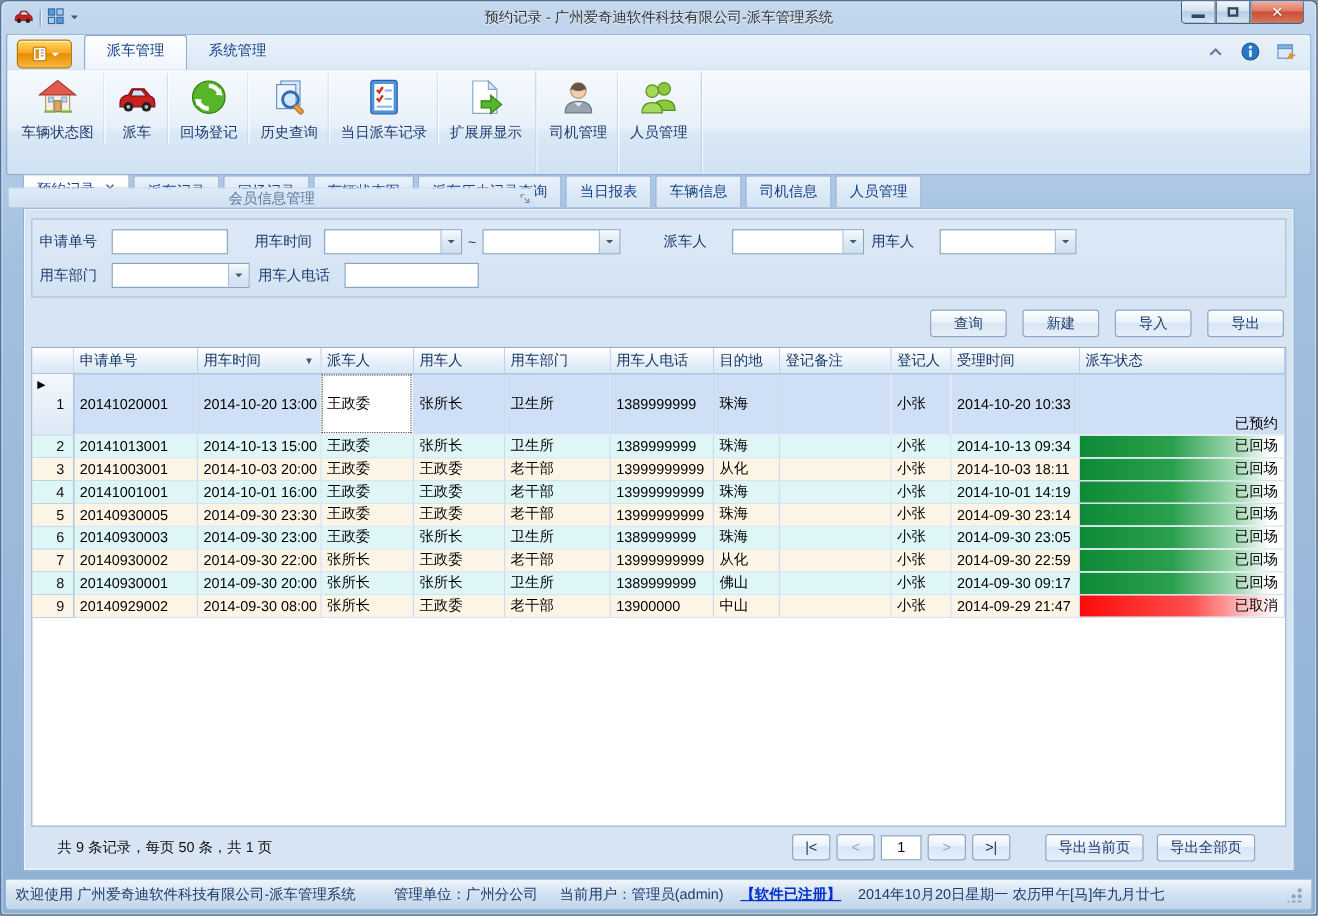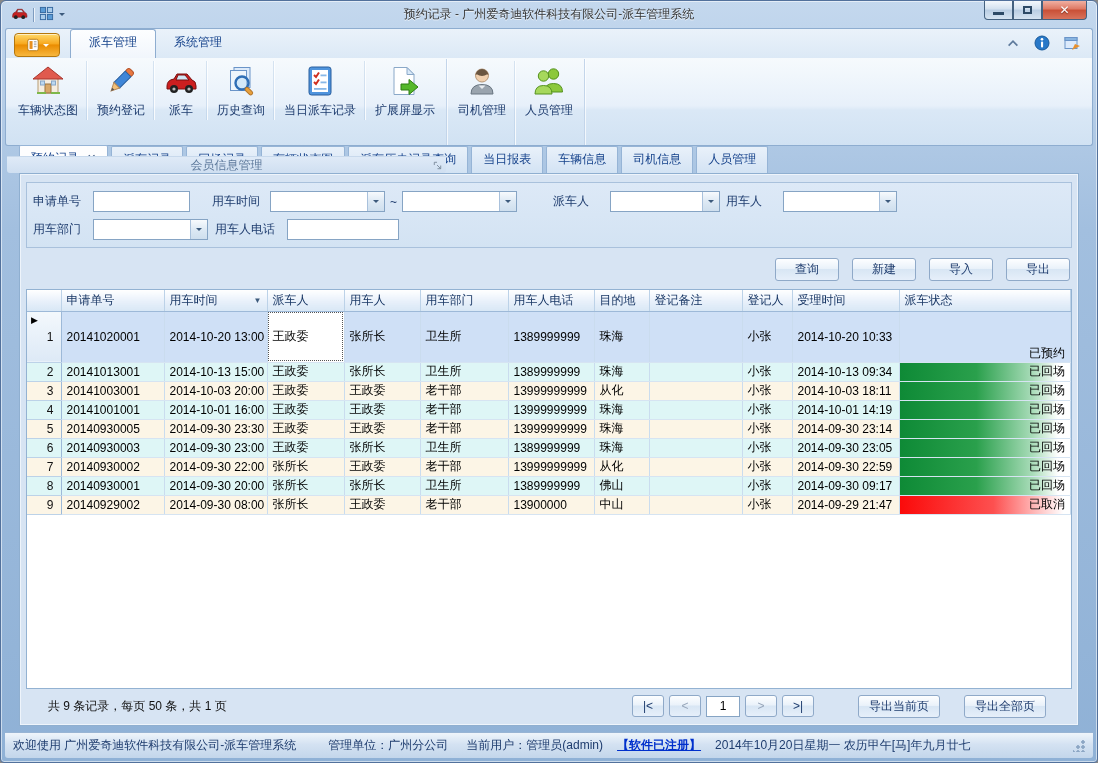--- a/index.html
+++ b/index.html
@@ -117,21 +117,21 @@
   .sbar.cancelled { background:linear-gradient(90deg,#fb0a0a 0%,#fd5050 55%,#ffc4c4 82%,#ffffff 96%); }
   .sbar.reserved { background:transparent;margin-top:33px; }
 
   
   .panel-footer { height:34px; display:flex; align-items:center; flex:none; padding:0 2px; }
   .records { margin-left:20px; color:#111; }
   .pager { margin-left:auto; display:flex; align-items:center; gap:5px; }
   .pbtn { min-width:32px; height:22px; padding:0; }
   .pbtn.dim { color:#97a6ba; }
   .pinput { width:34px; height:21px; border:1px solid #86a4c4; text-align:center; font:inherit; padding:0; }
-  .exports { display:flex; gap:24px; margin-left:44px; margin-right:24px;justify-content:space-between; }
+  .exports { display:flex; gap:11px; margin-left:29px; margin-right:24px;justify-content:space-between; }
 
   
   .statusbar { height:26px; flex:none; background:linear-gradient(#eff5fb,#d4e2f2 45%,#c3d6eb);
     border-top:1px solid #98b4d4; display:flex; align-items:center; padding:0 8px;
     color:#1e3c6e; border-radius:0 0 3px 3px; }
   .sb-item { white-space:nowrap; }
   .license { color:#0030cc; text-decoration:underline; font-weight:bold; margin:0 14px; }
   .grip { margin-left:auto; width:12px; height:12px;
     background:
       radial-gradient(circle at 10px 2px,#8ca6c4 1.5px,transparent 2px),
@@ -236,43 +236,42 @@
                 <rect x="8.5" y="16" width="4" height="4" fill="#bcd8f0" stroke="#88a8c8"></rect>
                 <rect x="19.5" y="16" width="4" height="4" fill="#bcd8f0" stroke="#88a8c8"></rect>
                 <rect x="5" y="27" width="9" height="2" fill="#7fb84a"></rect>
                 <rect x="19" y="27" width="9" height="2" fill="#7fb84a"></rect>
               </svg>
             </span>
       <span class="rlabel">车辆状态图</span>
           </div>
           <div class="ritem">
       <span class="ricon">
-              <svg width="32" height="32" viewBox="0 0 32 32">
-                <g transform="rotate(45 16 16)">
-                  <rect x="12" y="1" width="8" height="6" rx="2.5" fill="#e87840" stroke="#b5532a"></rect>
-                  <rect x="12" y="6" width="8" height="16" fill="#3f86d8" stroke="#2a5f9e"></rect>
-                  <polygon points="12,22 20,22 16,30" fill="#f2c078" stroke="#b5895a"></polygon>
-                  <polygon points="14.6,26.9 17.4,26.9 16,30" fill="#555"></polygon>
-                </g>
-              </svg>
-            </span>
-      <span class="rlabel">预约登记</span>
-          </div>
-          <div class="ritem">
-      <span class="ricon">
               <svg width="34" height="32" viewBox="0 0 34 32">
                 <path d="M3 21 q0 -6 7 -7 l3 -5 h10 l5 6 q4 1 4 6 v3 h-29 z" fill="#cc1f1f" stroke="#7a1010"></path>
                 <path d="M14 10 h7 l4 5 h-13 z" fill="#cfe6f5" stroke="#7a1010"></path>
                 <circle cx="10" cy="24" r="4" fill="#222"></circle>
                 <circle cx="25" cy="24" r="4" fill="#222"></circle>
                 <circle cx="10" cy="24" r="1.6" fill="#bbb"></circle>
                 <circle cx="25" cy="24" r="1.6" fill="#bbb"></circle>
               </svg>
             </span>
       <span class="rlabel">派车</span>
+          </div>
+          <div class="ritem">
+      <span class="ricon">
+              <svg width="32" height="32" viewBox="0 0 32 32">
+                <circle cx="16" cy="16" r="13.5" fill="#57b52a" stroke="#2f7d12"></circle>
+                <path d="M16 6.5 a9.5 9.5 0 0 1 8.5 5.5" stroke="#fff" stroke-width="3.6" fill="none"></path>
+                <polygon points="27.5,14.5 21.5,14 25.8,8.5" fill="#fff"></polygon>
+                <path d="M16 25.5 a9.5 9.5 0 0 1 -8.5 -5.5" stroke="#fff" stroke-width="3.6" fill="none"></path>
+                <polygon points="4.5,17.5 10.5,18 6.2,23.5" fill="#fff"></polygon>
+              </svg>
+            </span>
+      <span class="rlabel">回场登记</span>
           </div>
           <div class="ritem">
       <span class="ricon">
               <svg width="32" height="32" viewBox="0 0 32 32">
                 <rect x="9" y="2.5" width="16" height="20" fill="#dceafa" stroke="#6a94c8"></rect>
                 <rect x="5.5" y="5.5" width="16" height="20" fill="#eef5fc" stroke="#6a94c8"></rect>
                 <circle cx="17" cy="18" r="6.5" fill="rgba(190,220,245,.55)" stroke="#2f6eb5" stroke-width="2.4"></circle>
                 <rect x="21" y="22" width="9" height="3.8" rx="1.8" transform="rotate(45 22 23)" fill="#e8a03c" stroke="#b5762a"></rect>
               </svg>
             </span>

